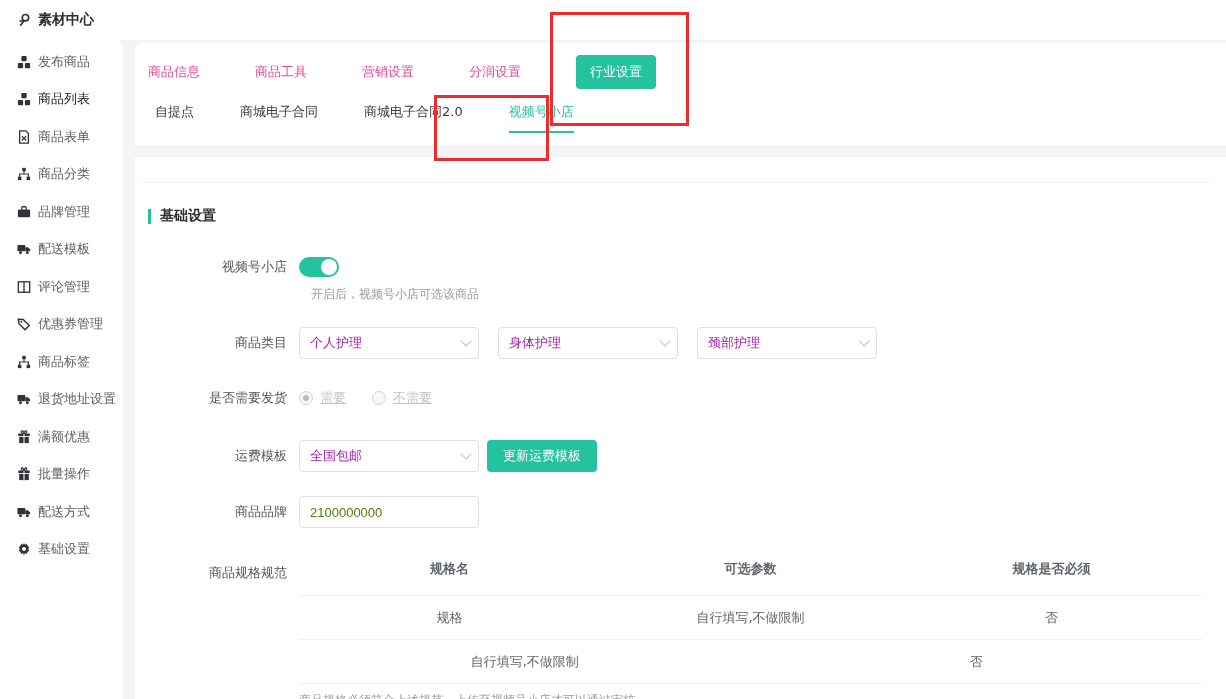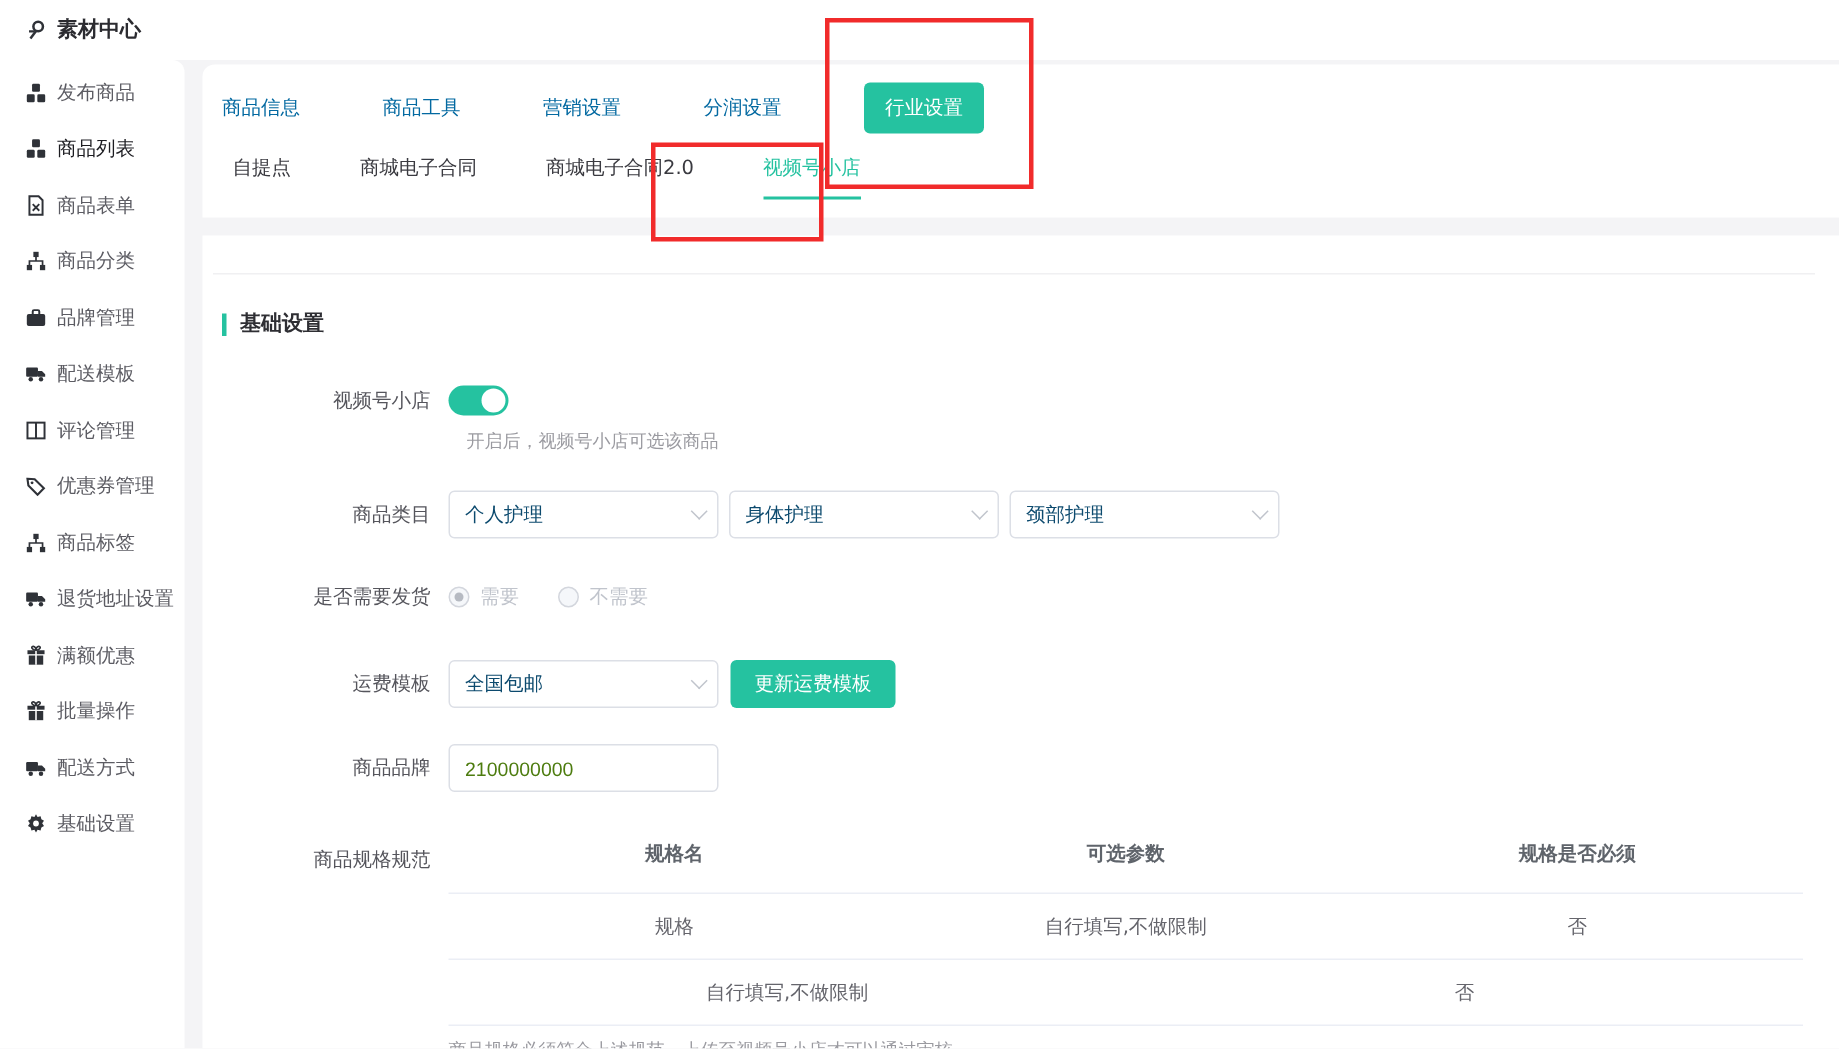--- a/index.html
+++ b/index.html
@@ -31,21 +31,21 @@
   .side-item.active { color:#1c1c21; font-weight:normal; }
   
   .tab-card {
     position:absolute; left:135px; top:43px; width:1091px; height:102px;
     background:#fff; border-radius:8px 0 0 0;
   }
   .tabs-row1 {
     display:flex; align-items:center; gap:55px;
     padding:13px 0 0 13px; height:44px;
   }
-  .tab1 { font-size:13px; color:#0369a1; cursor:pointer; }
+  .tab1 { font-size:13px; color:#ec4899; cursor:pointer; }
   .tab1.btn-active {
     background:var(--brand); color:#fff; border-radius:4px;
     padding:8px 14px; font-size:13px;
   }
   .tabs-row2 { display:flex; align-items:flex-start; gap:46px; padding:16px 0 0 20px; }
   .tab2 { font-size:13px; color:#3a3a40; cursor:pointer; padding-bottom:10px; }
   .tab2.active { color:var(--brand); border-bottom:2px solid var(--brand); }
   
   .content-card {
     position:absolute; left:135px; top:157px; width:1091px; height:542px;
@@ -70,43 +70,43 @@
   .toggle .knob {
     position:absolute; top:2px; right:2px; width:16px; height:16px;
     border-radius:50%; background:#fff;
   }
   .helper { margin:9px 0 0 176px; font-size:12px; color:#9a9aa0; }
   
   .row-category { margin-top:24px; }
   .select, .text-input {
     width:180px; height:32px; border:1px solid #dcdfe6; border-radius:4px;
     background:#fff; display:flex; align-items:center;
-    padding:0 10px; font-size:13px; color:#0c4a6e;
+    padding:0 10px; font-size:13px; color:#a21caf;
   }
   .select { justify-content:space-between; cursor:pointer; }
-  .select + .select { margin-left:7px; }
+  .select + .select { margin-left:19px; }
   .chev {
     width:8px; height:8px; border-right:1px solid #c0c4cc; border-bottom:1px solid #c0c4cc;
     transform:rotate(45deg) translateY(-3px); flex:none;
   }
   .text-input { color:#4d7c0f; }
   input.text-input { outline:none; }
   
   .row-radio { margin-top:30px; }
   .radio-group { display:flex; align-items:center; gap:26px; }
   .radio { display:flex; align-items:center; gap:7px; cursor:not-allowed; }
   .radio .dot {
     width:14px; height:14px; border-radius:50%; border:1px solid #d3d6dd;
     background:#f5f7fa; position:relative; flex:none;
   }
   .radio.checked .dot::after {
     content:""; position:absolute; left:3px; top:3px; width:6px; height:6px;
     border-radius:50%; background:#b6bac2;
   }
-  .radio .rlabel { font-size:13px; color:#c0c4cc; }
+  .radio .rlabel { font-size:13px; color:#c0c4cc;text-decoration:underline; }
   
   .row-freight { margin-top:33px; }
   .green-btn {
     margin-left:8px; height:30px; padding:16px 16px; background:var(--brand);
     color:#fff; font-size:13px; border:none; border-radius:4px;
     display:flex; align-items:center; cursor:pointer;
   }
   .row-brand { margin-top:24px; }
   
   .row-spec { margin-top:32px; align-items:flex-start; }

